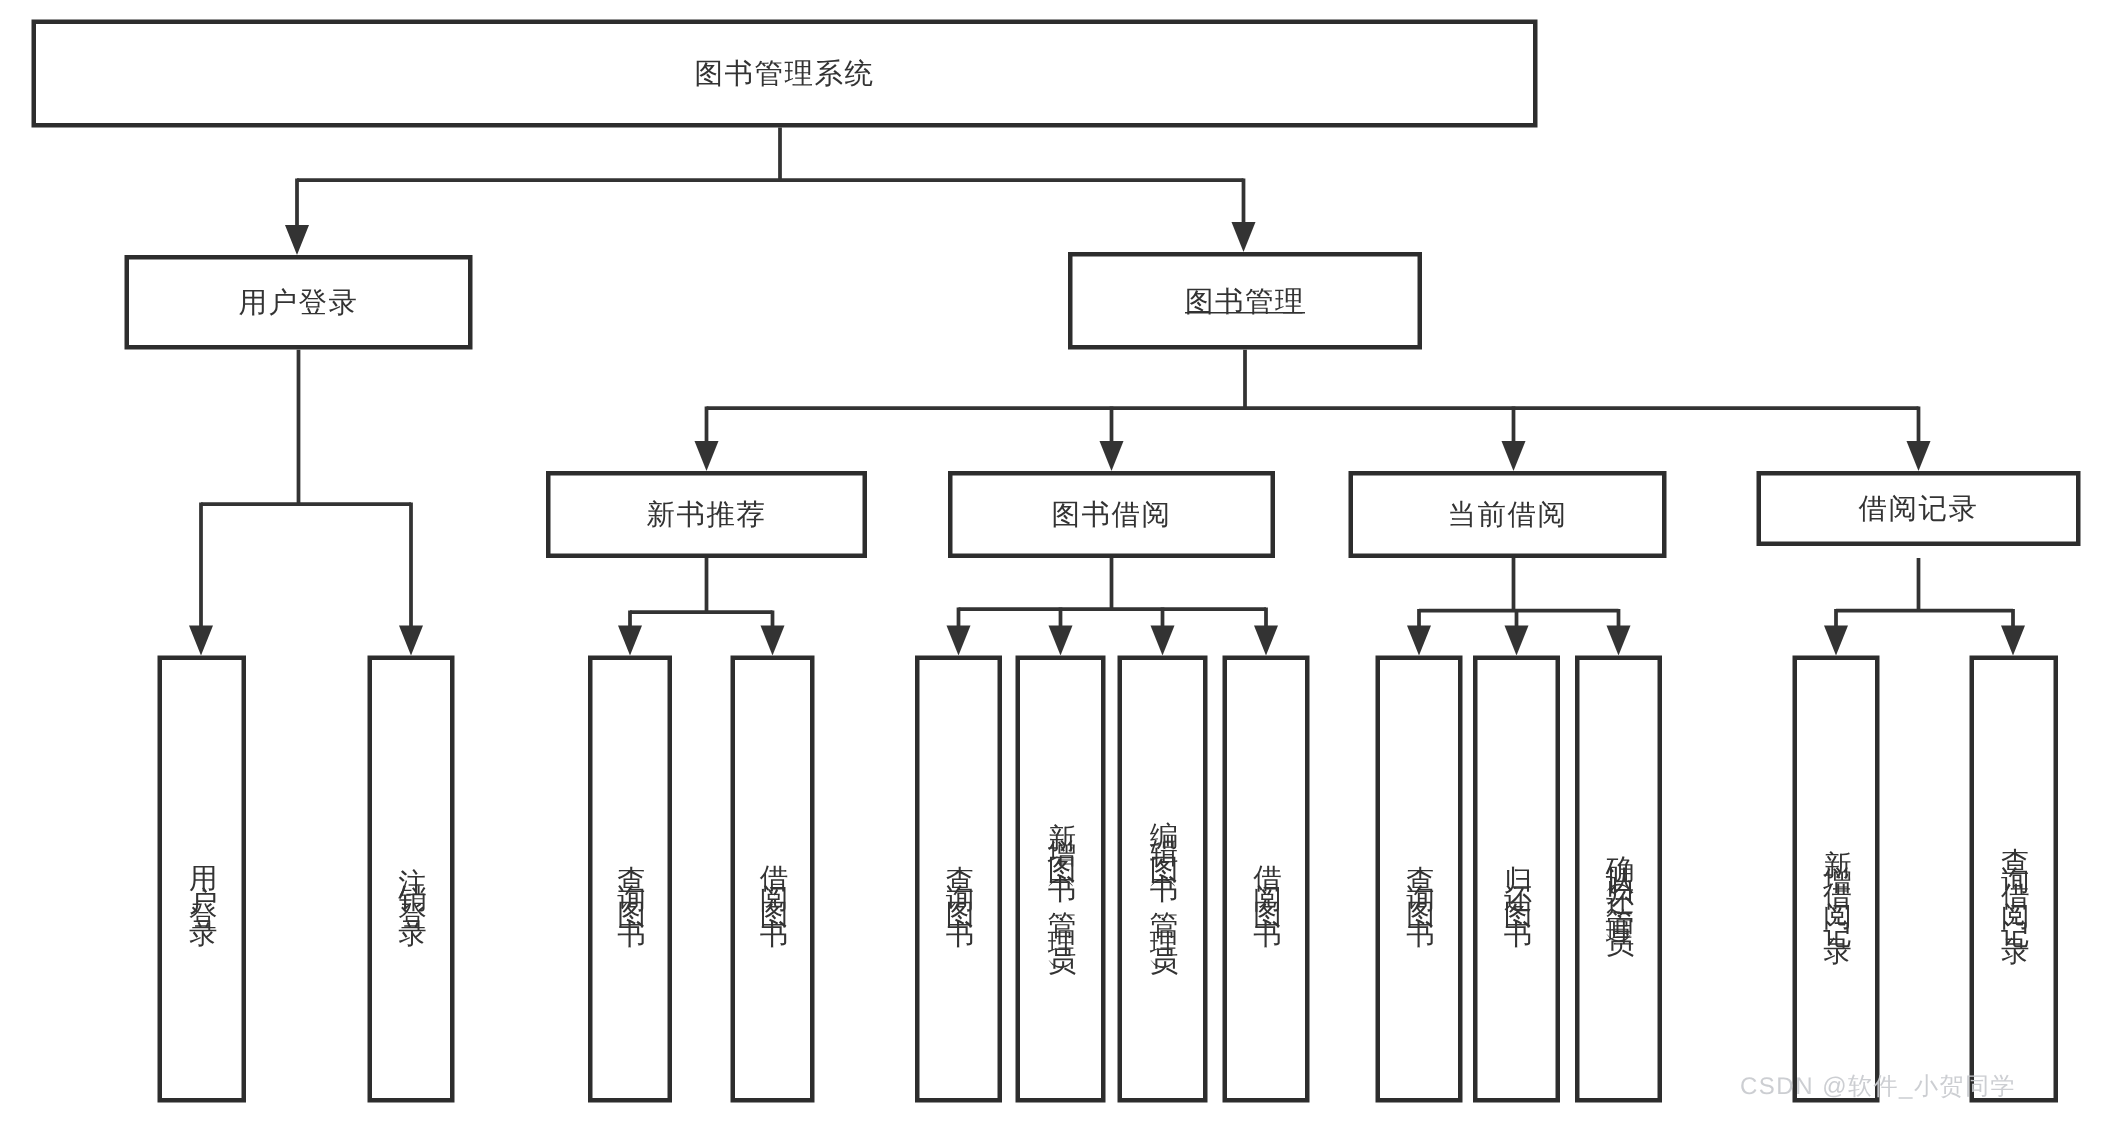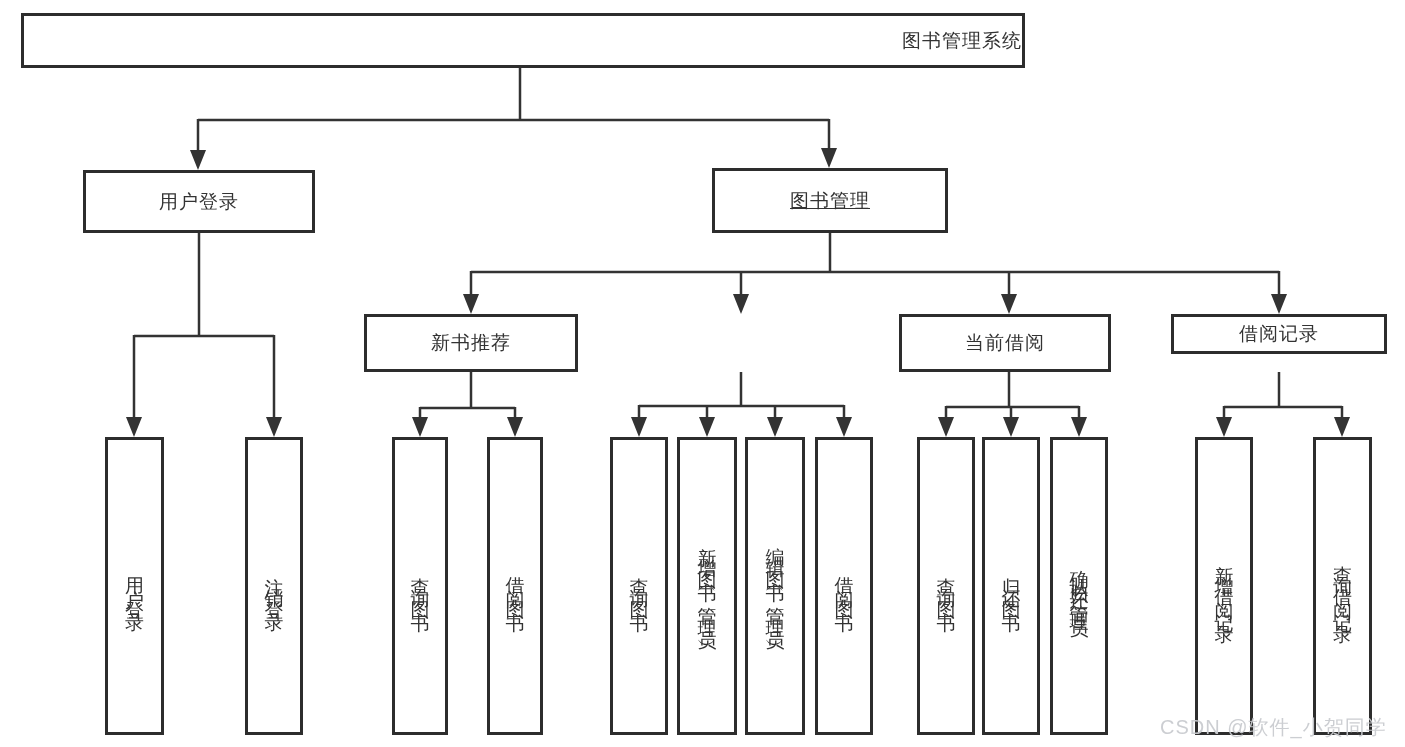--- a/index.html
+++ b/index.html
@@ -33,21 +33,21 @@
     writing-mode: vertical-rl;
     text-orientation: mixed;
     letter-spacing: 12px;
     line-height: 1.05;
     white-space: nowrap;
   }
   #watermark {
     position: absolute;
     left: 1160px;
     top: 714px;
-    font-size: 20px;
+    font-size: 16px;
     color: rgba(201, 203, 208, 0.95);
     letter-spacing: 1px;
     z-index: 10;
     white-space: nowrap;
   }
 </style>
 </head>
 <body>
 
 <div id="canvas">
@@ -111,38 +111,41 @@
       <polygon points="767,417 783,417 775,437"></polygon>
       <polygon points="836,417 852,417 844,437"></polygon>
       <polygon points="938,417 954,417 946,437"></polygon>
       <polygon points="1003,417 1019,417 1011,437"></polygon>
       <polygon points="1071,417 1087,417 1079,437"></polygon>
       <polygon points="1216,417 1232,417 1224,437"></polygon>
       <polygon points="1334,417 1350,417 1342,437"></polygon>
     </g>
   </svg>
 
-  <div class="node hnode" style="left:21px; top:13px; width:1004px; height:55px;justify-content:flex-end;">
+  <div class="node hnode" style="left:21px; top:13px; width:1004px; height:72px;">
     <span>图书管理系统</span>
   </div>
 
   <div class="node hnode" style="left:83px; top:170px; width:232px; height:63px;">
     <span>用户登录</span>
   </div>
   <div class="node hnode" style="left:712px; top:168px; width:236px; height:65px;text-decoration:underline;">
     <span>图书管理</span>
   </div>
 
   <div class="node hnode" style="left:364px; top:314px; width:214px; height:58px;">
     <span>新书推荐</span>
   </div>
+  <div class="node hnode" style="left:632px; top:314px; width:218px; height:58px;">
+    <span>图书借阅</span>
+  </div>
   <div class="node hnode" style="left:899px; top:314px; width:212px; height:58px;">
     <span>当前借阅</span>
   </div>
-  <div class="node hnode" style="left:1171px; top:314px; width:216px; height:40px;">
+  <div class="node hnode" style="left:1171px; top:314px; width:216px; height:50px;">
     <span>借阅记录</span>
   </div>
 
   <div class="node vnode" style="left:105px; top:437px; width:59px; height:298px;">
     <span class="vtext">用户登录</span>
   </div>
   <div class="node vnode" style="left:245px; top:437px; width:58px; height:298px;">
     <span class="vtext">注销登录</span>
   </div>
 

